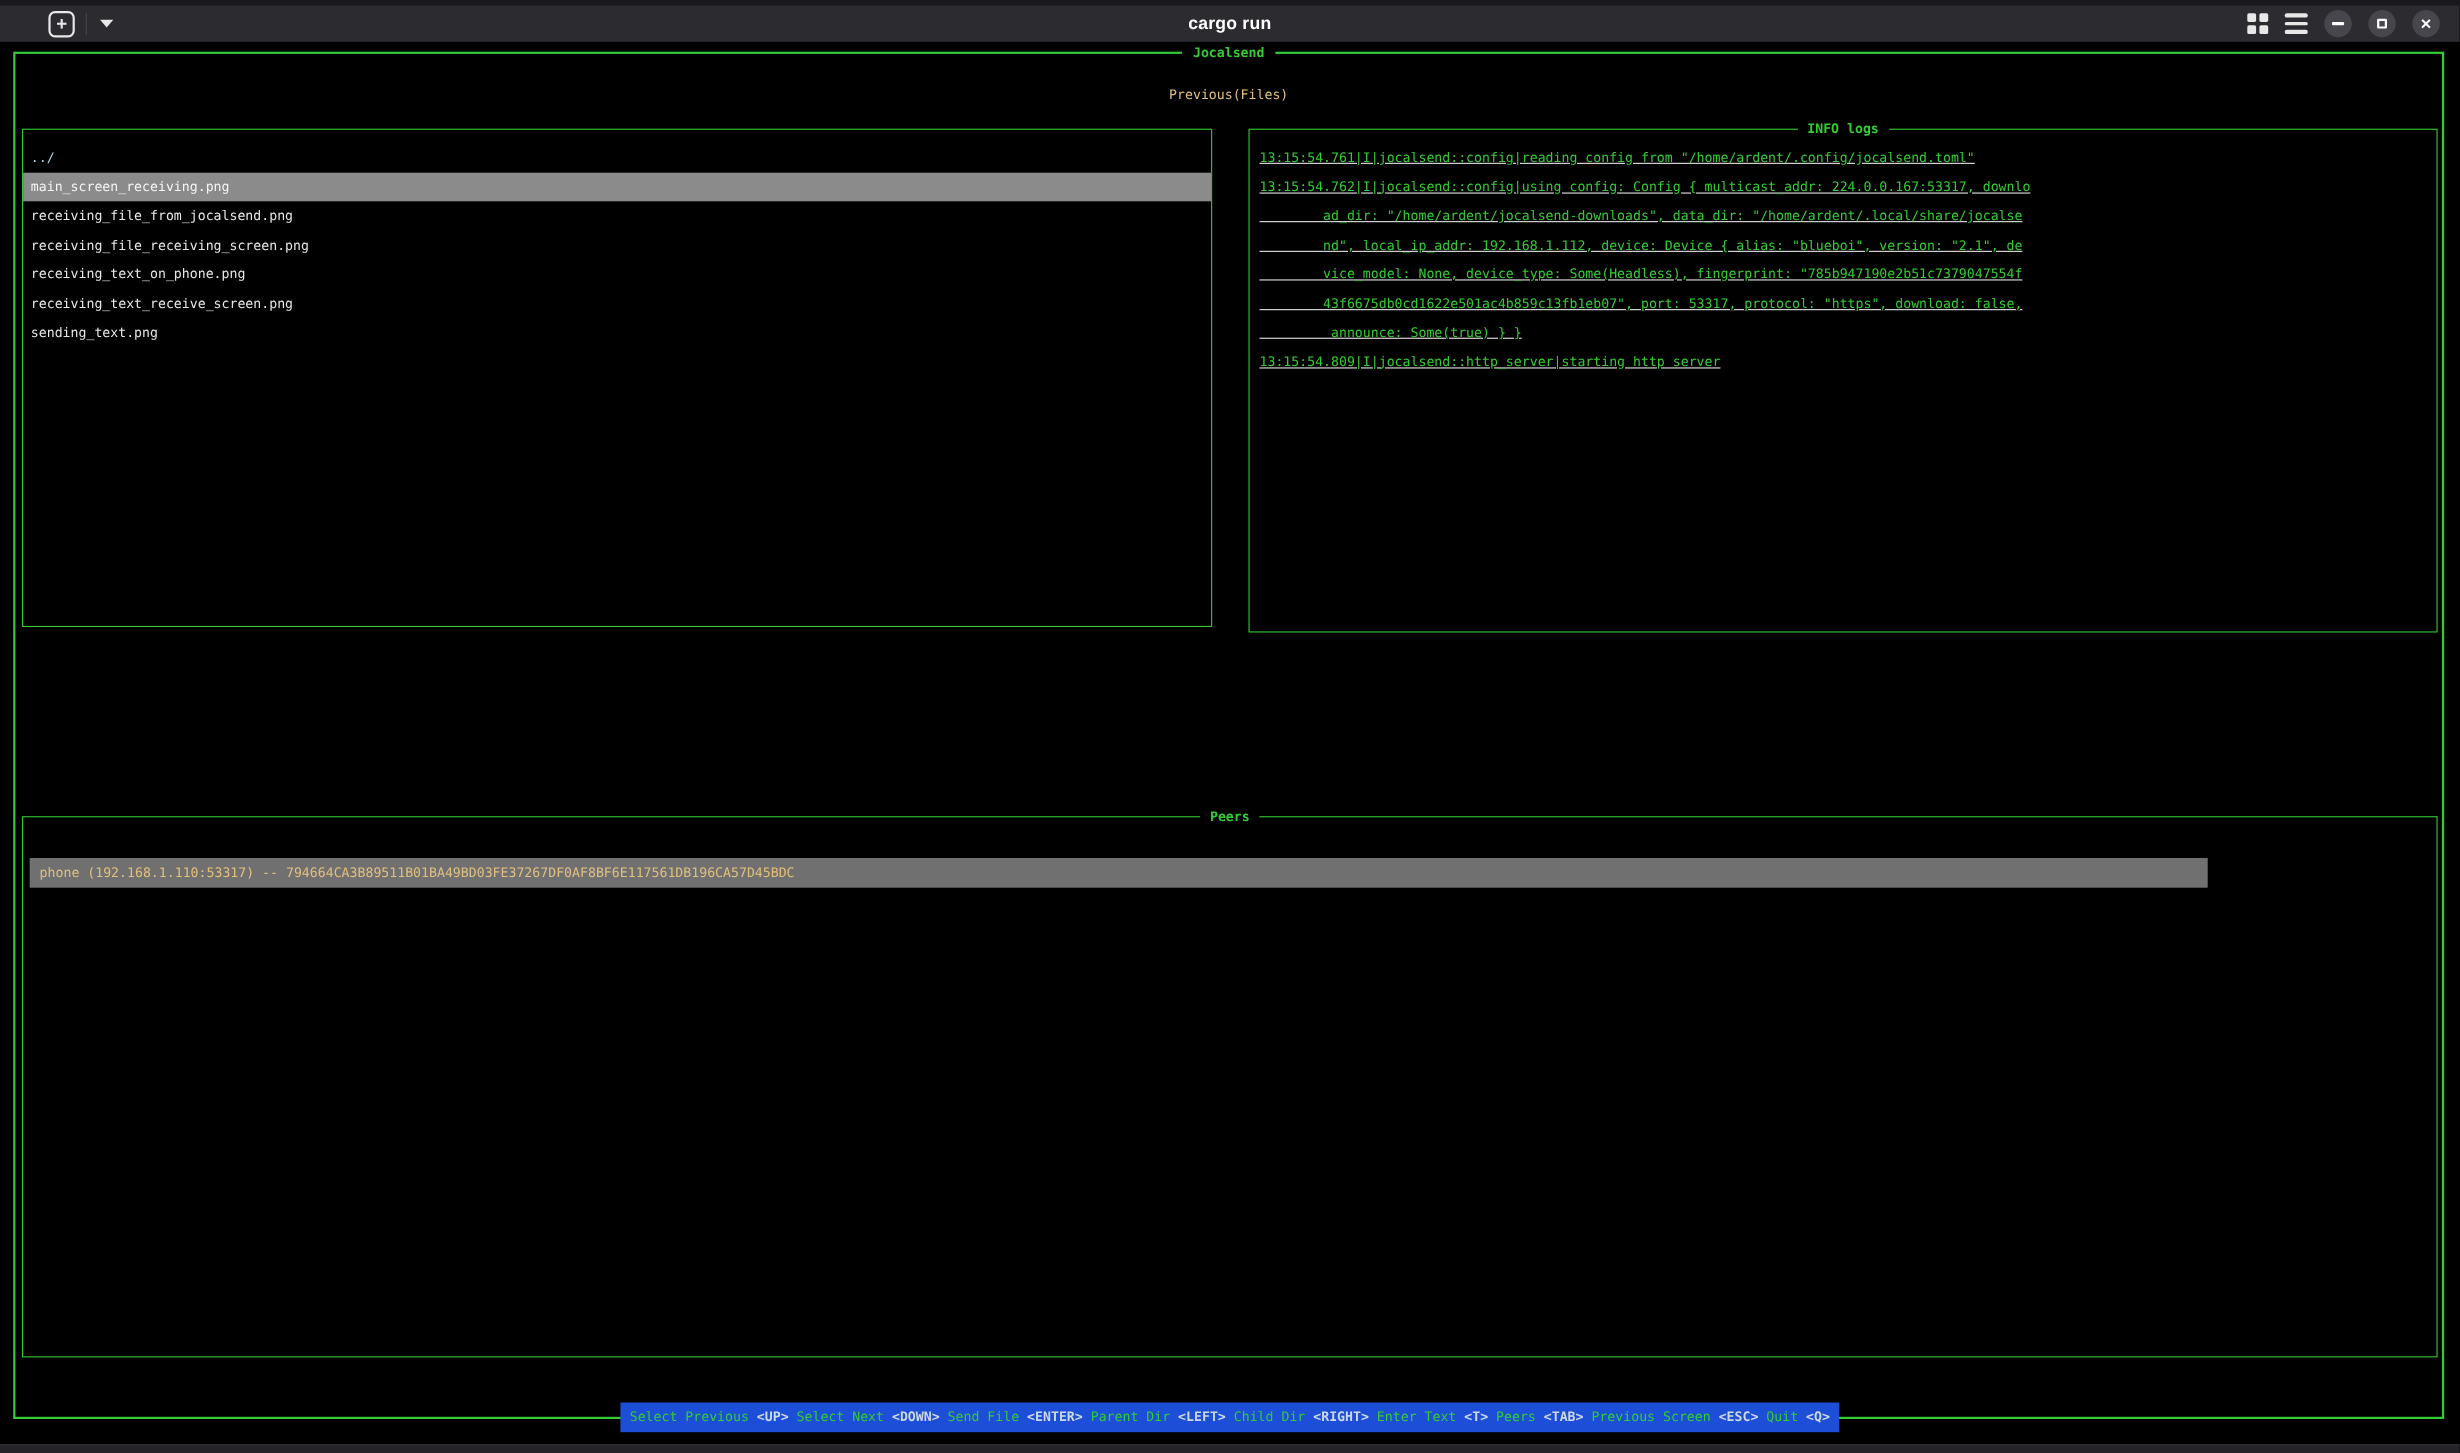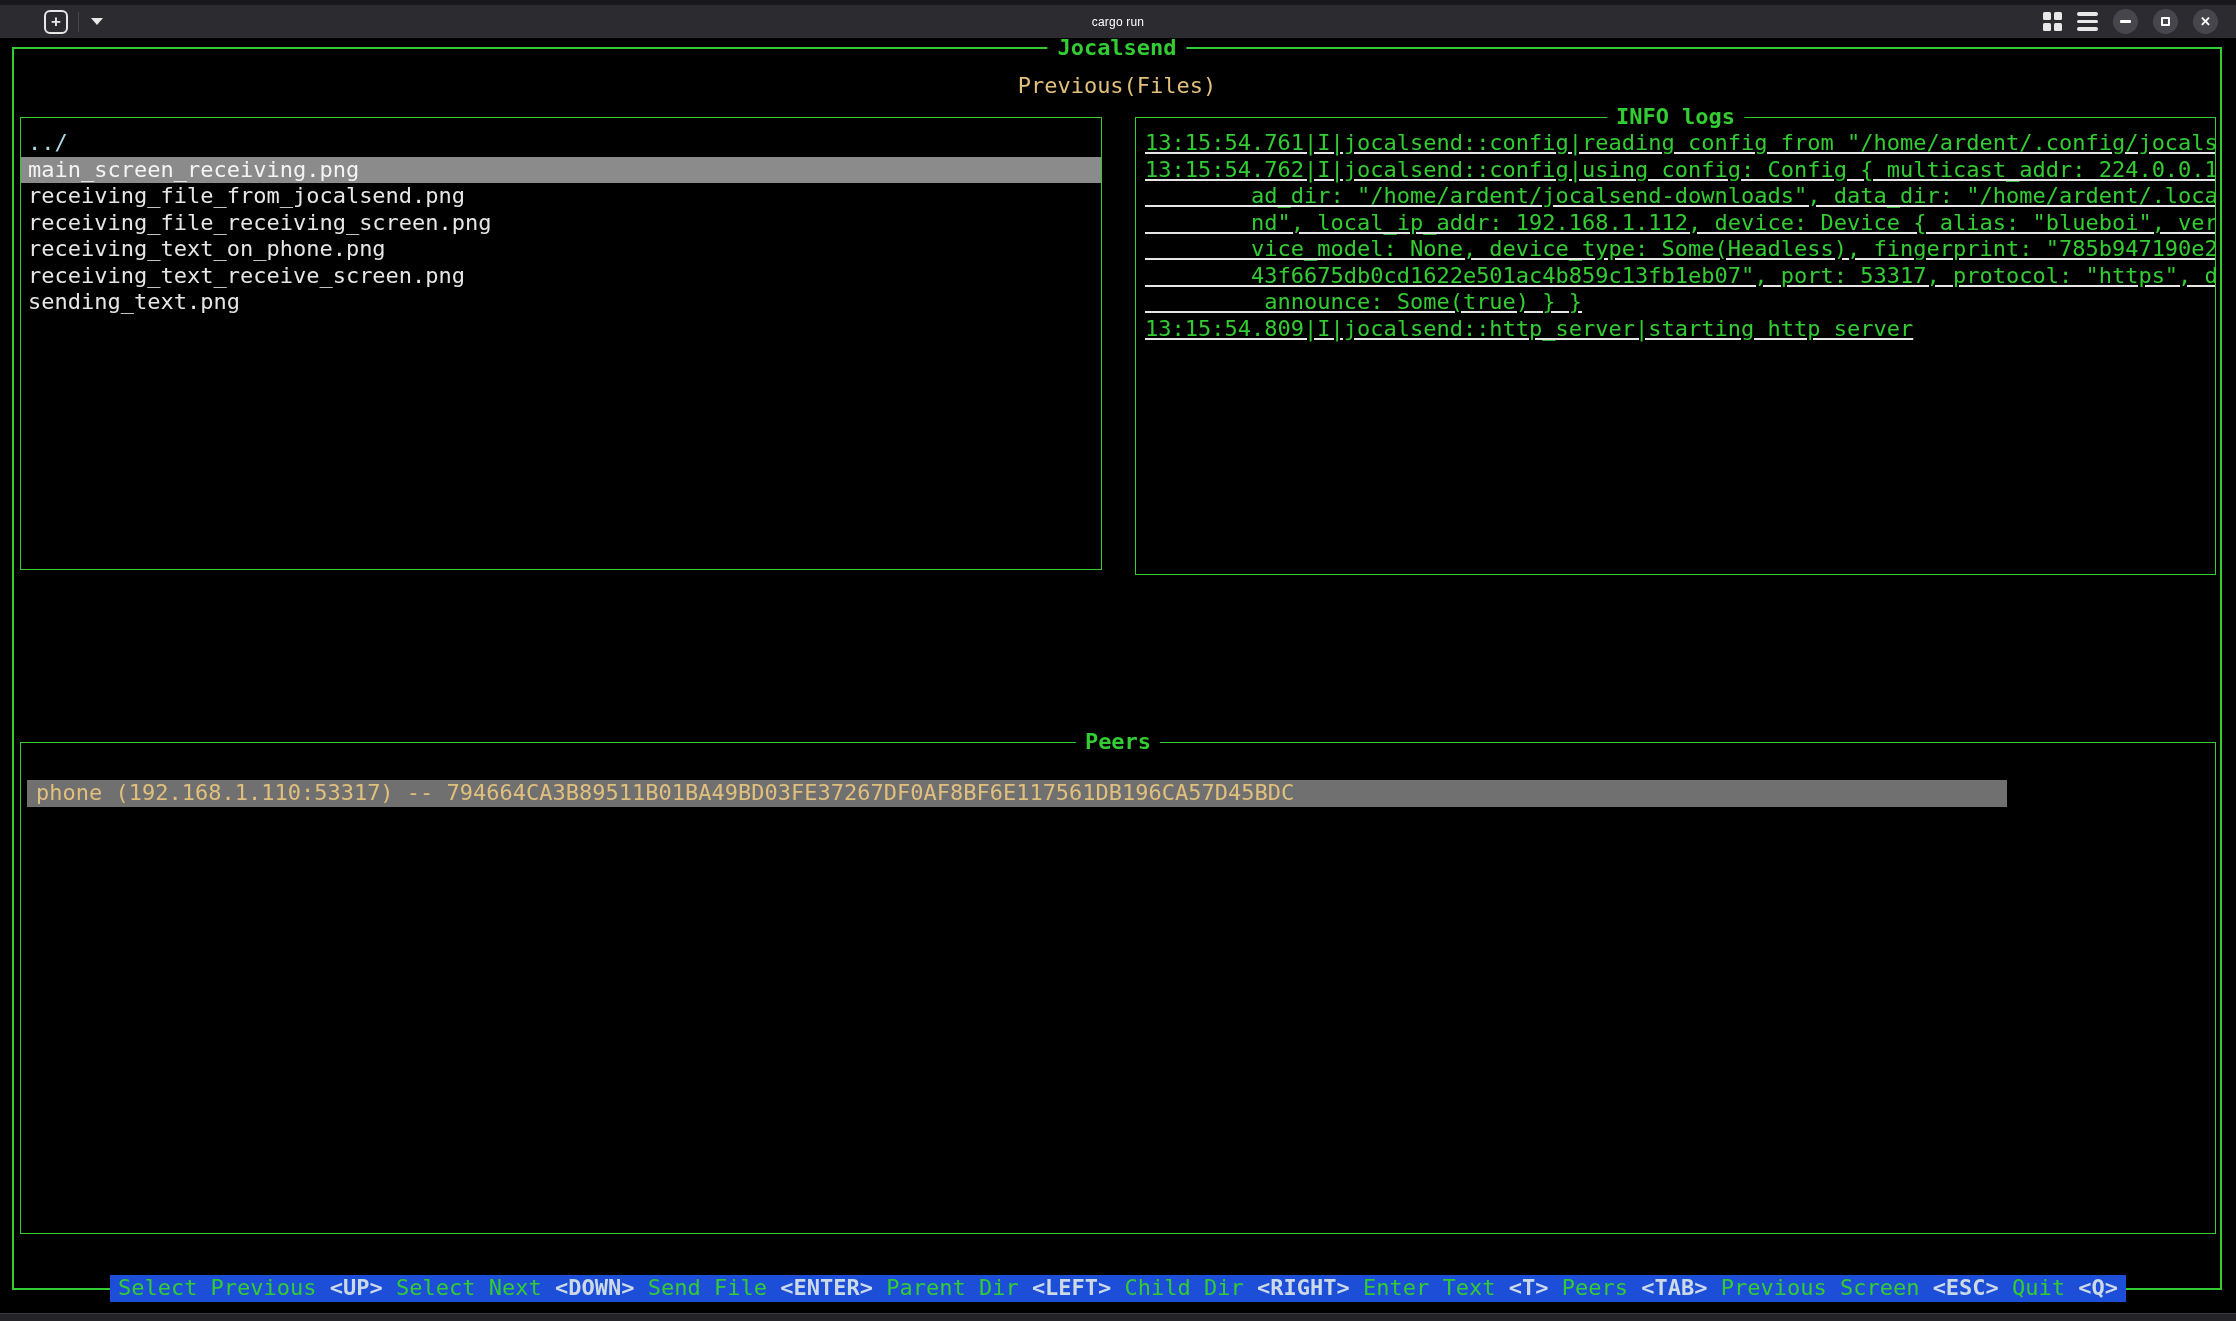--- a/index.html
+++ b/index.html
@@ -34,38 +34,38 @@
     color:#e8e8e8;font-size:17px;font-weight:bold;line-height:20px;
     display:flex;align-items:center;justify-content:center;cursor:default;
   }
   .tb-sep{width:1px;height:20px;background:#45454b;}
   .caret-down{
     width:0;height:0;border-left:6px solid transparent;border-right:6px solid transparent;
     border-top:7px solid #e8e8e8;margin-left:2px;
   }
   .tb-title{
     position:absolute;left:50%;transform:translateX(-50%);
-    color:#ffffff;font-weight:normal;font-size:12px;letter-spacing:0.2px;
+    color:#ffffff;font-weight:bold;font-size:16px;letter-spacing:0.2px;
   }
   .tb-right{position:absolute;right:18px;display:flex;align-items:center;gap:15px;}
   .grid-icon{display:grid;grid-template-columns:8px 8px;grid-gap:3px;}
   .grid-icon span{width:8px;height:8px;background:#e8e8e8;border-radius:1.5px;}
   .menu-icon{display:flex;flex-direction:column;gap:4px;}
   .menu-icon span{width:21px;height:3.5px;background:#e8e8e8;border-radius:2px;}
   .circle-btn{
     width:25px;height:25px;border-radius:50%;background:#46464c;
     display:flex;align-items:center;justify-content:center;color:#fff;
   }
   .glyph-min{width:11px;height:2.5px;background:#fff;border-radius:1px;}
   .glyph-max{width:9px;height:9px;border:2px solid #fff;border-radius:1px;}
   .glyph-close{font-size:13px;font-weight:bold;line-height:1;}
   
   .term{
     position:absolute;top:38px;left:0;width:2236px;height:1275px;
-    background:#000;font-size:22px;line-height:26.5px;color:var(--file-text);
+    background:#000;font-size:12px;line-height:26.5px;color:var(--file-text);
   }
   .outer-box{
     position:absolute;left:12px;top:9px;width:2210px;height:1243px;
     border:2px solid var(--green);z-index:1;
   }
   .app-title{
     position:absolute;top:-14px;left:50%;transform:translateX(-50%);
     background:#000;padding:0 10px;color:var(--green);font-weight:bold;white-space:pre;
   }
   .app-subtitle{

